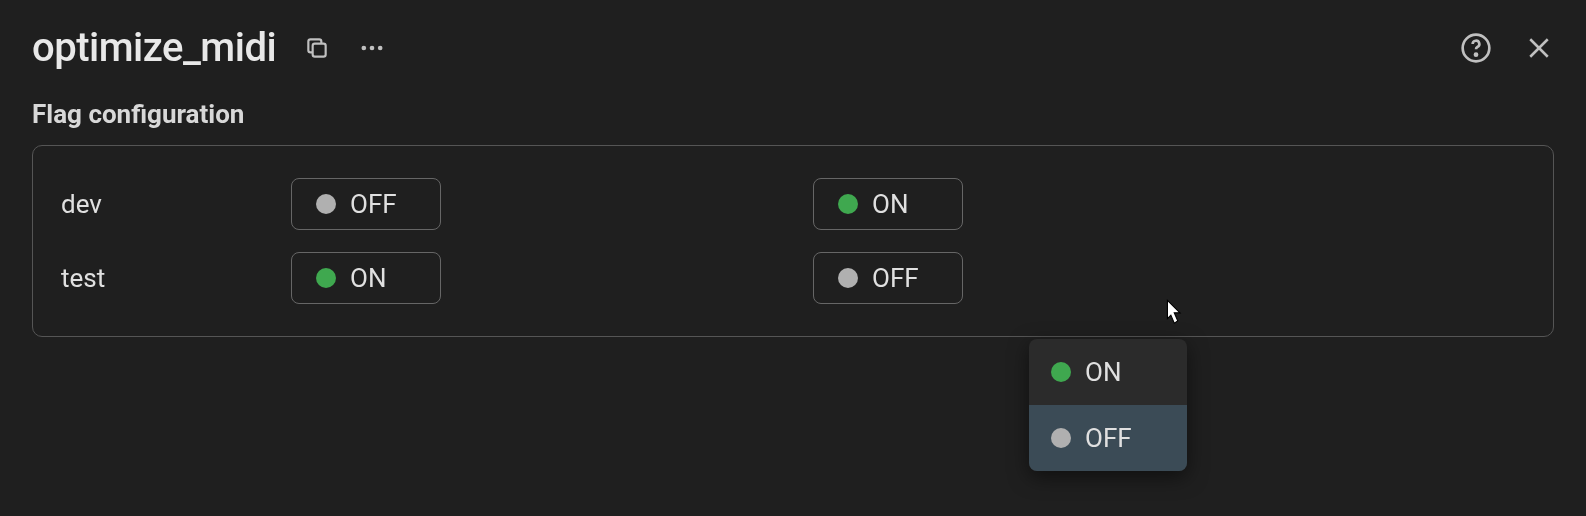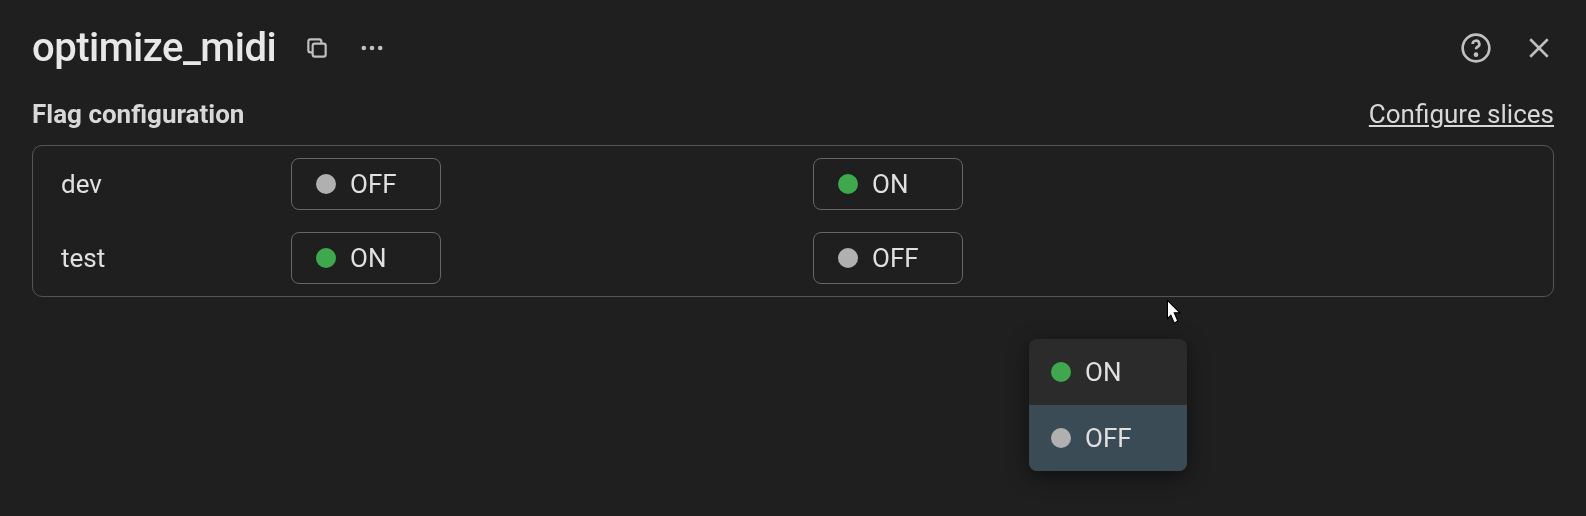--- a/index.html
+++ b/index.html
@@ -65,21 +65,21 @@
     .configure-link {
       font-size: 26px;
       color: #d8d8d8;
       text-decoration: underline;
       cursor: pointer;
     }
     .config-box {
       margin: 0 32px;
       border: 1.5px solid #555;
       border-radius: 10px;
-      padding: 12px 28px;
+      padding: 32px 28px;
       display: grid;
       grid-template-columns: 1fr 1fr;
       row-gap: 22px;
       column-gap: 40px;
     }
     .env-row {
       display: flex;
       align-items: center;
     }
     .env-label {
@@ -174,21 +174,20 @@
       <svg width="30" height="30" viewBox="0 0 24 24" fill="none" stroke="currentColor" stroke-width="2">
         <line x1="5" y1="5" x2="19" y2="19"></line>
         <line x1="19" y1="5" x2="5" y2="19"></line>
       </svg>
     </button>
   </div>
 </div>
 
 <div class="subheader">
   <div class="subtitle">Flag configuration</div>
-  <a class="configure-link">Configure slices</a>
 </div>
 
 <div class="config-box">
   <div class="env-row">
     <span class="env-label">dev</span>
     <button class="toggle-btn">
       <span class="status-dot dot-off"></span>
       <span>OFF</span>
     </button>
   </div>

